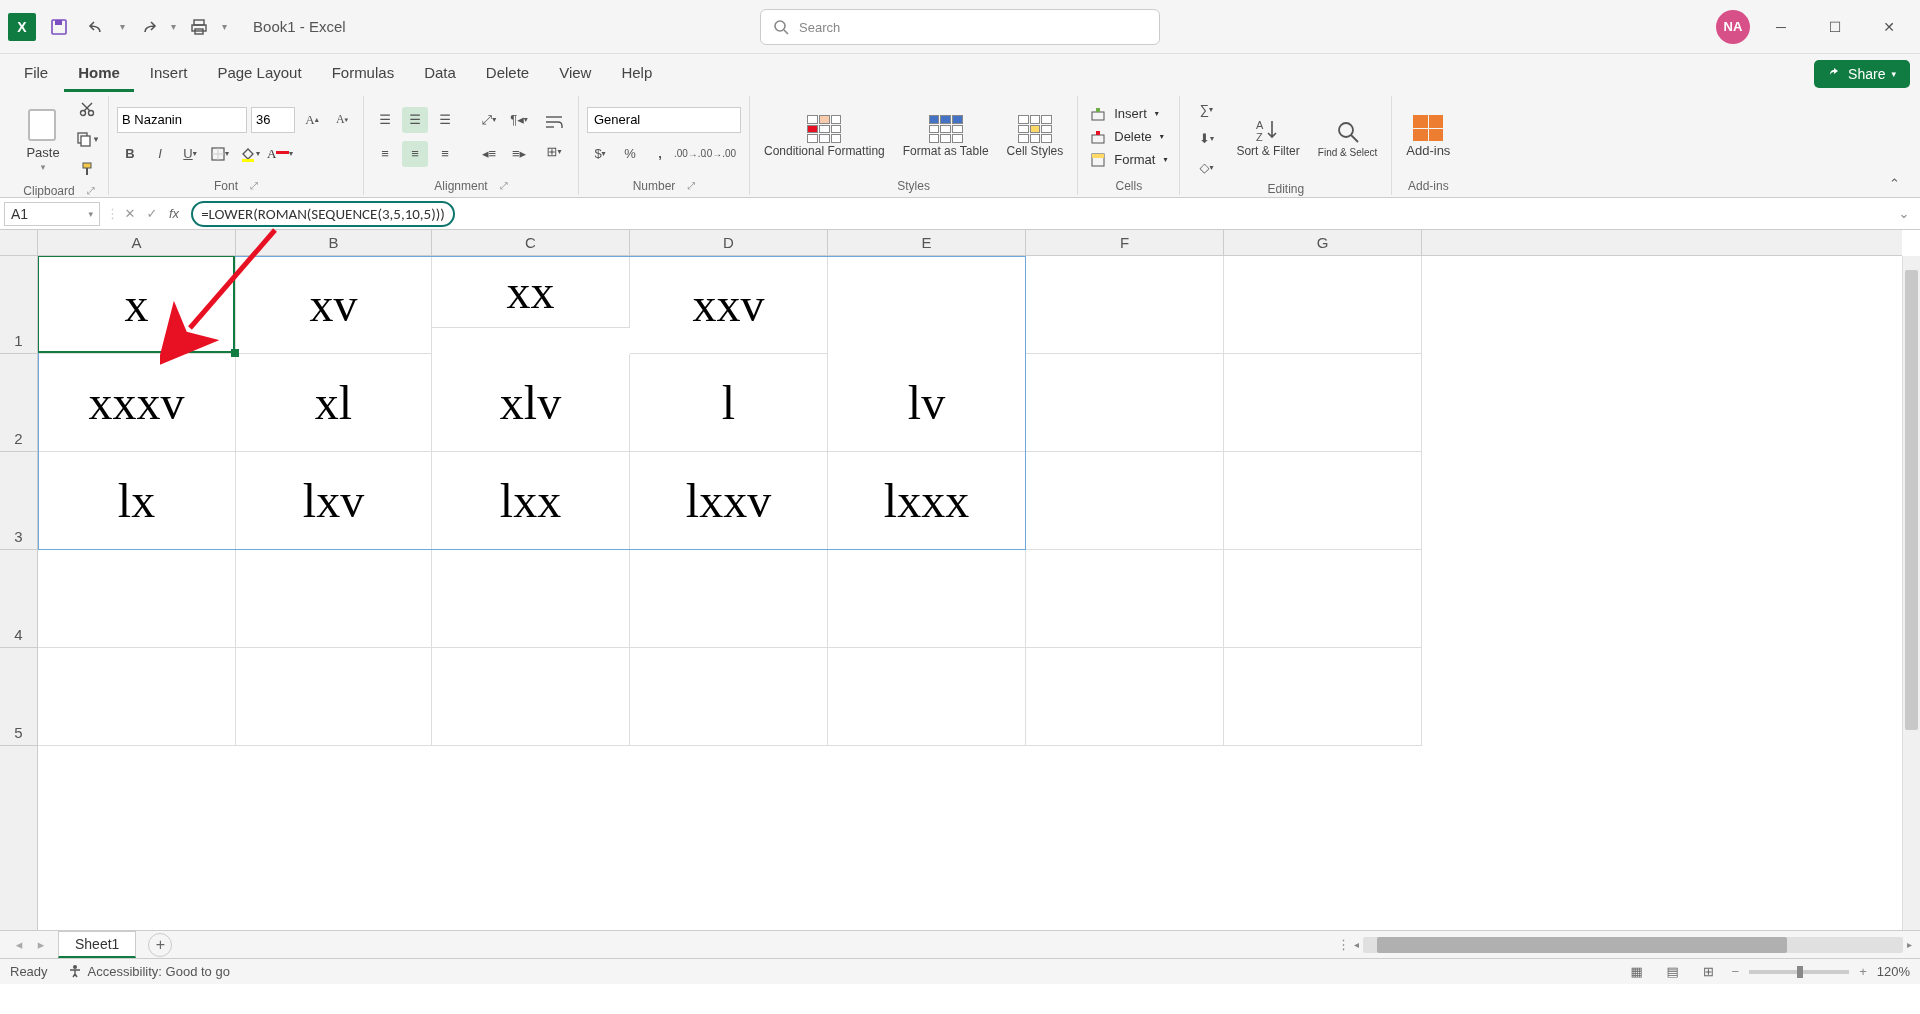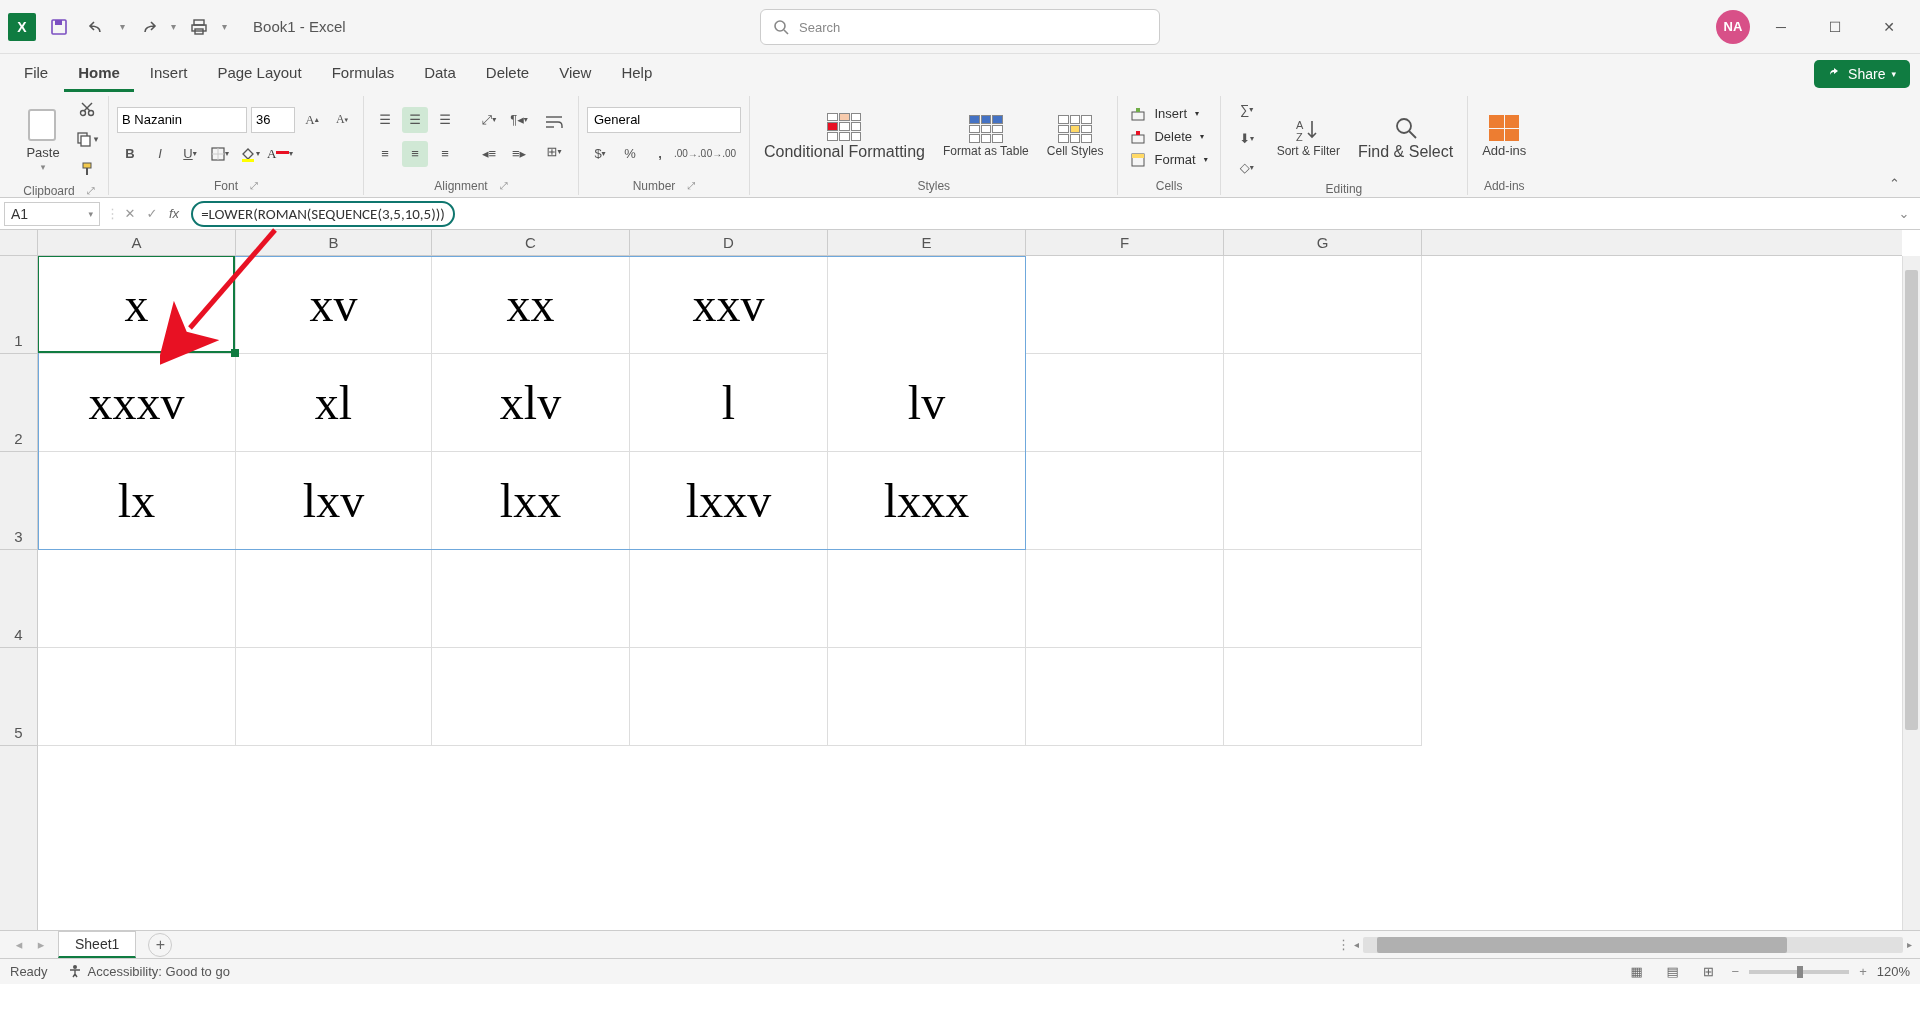--- a/index.html
+++ b/index.html
@@ -313,21 +313,21 @@
             <span></span>
             <span style="background:#f8cbad"></span>
             <span></span>
             <span style="background:#e81123"></span>
             <span></span>
             <span></span>
             <span></span>
             <span></span>
             <span></span>
           </div>
-        <span style="text-align:center;font-size:16px;line-height:1.1">Conditional Formatting</span>
+        <span style="text-align:center;font-size:12px;line-height:1.1">Conditional Formatting</span>
       </div>
       <div class="ribbon-btn-lg">
         <div class="grid-icon accent">
             <span style="background:#4472c4"></span>
             <span style="background:#4472c4"></span>
             <span style="background:#4472c4"></span>
             <span></span>
             <span></span>
             <span></span>
             <span></span>
@@ -403,21 +403,21 @@
             <text x="2" y="24" font-size="11" fill="#555">Z</text>
             <path d="M18 4 L18 20 M14 16 L18 20 L22 16" fill="none" stroke="#555" stroke-width="1.6"></path>
           </svg>
         <span style="text-align:center;font-size:12px;line-height:1.1">Sort &amp; Filter</span>
       </div>
       <div class="ribbon-btn-lg">
         <svg width="26" height="26" viewBox="0 0 26 26">
             <circle cx="11" cy="11" r="7" fill="none" stroke="#555" stroke-width="1.8"></circle>
             <line x1="16" y1="16" x2="23" y2="23" stroke="#555" stroke-width="1.8"></line>
           </svg>
-        <span style="text-align:right;font-size:16px;line-height:1.1">Find &amp; Select</span>
+        <span style="text-align:right;font-size:10px;line-height:1.1">Find &amp; Select</span>
       </div>
     </div>
     <div class="ribbon-group-label">
         <span>Editing</span>
       </div>
   </div>
 
   <div class="ribbon-group" style="border-right:none">
     <div class="ribbon-group-content">
       <div class="ribbon-btn-lg">
@@ -476,21 +476,21 @@
   <div class="row-headers" id="row-headers">
       <div class="row-header" style="height: 98px;">1</div>
       <div class="row-header" style="height: 98px;">2</div>
       <div class="row-header" style="height: 98px;">3</div>
       <div class="row-header" style="height: 98px;">4</div>
       <div class="row-header" style="height: 98px;">5</div>
     </div>
   <div class="cells" id="cells">
       <div class="cell" style="left: 0px; top: 0px; width: 198px; height: 98px;">x</div>
       <div class="cell" style="left: 198px; top: 0px; width: 196px; height: 98px;">xv</div>
-      <div class="cell" style="left: 394px; top: 0px; width: 198px; height: 98px;">xx</div>
+      <div class="cell" style="left: 394px; top: 0px; width: 198px; height: 72px;">xx</div>
       <div class="cell" style="left: 592px; top: 0px; width: 198px; height: 98px;">xxv</div>
       <div class="cell" style="left: 988px; top: 0px; width: 198px; height: 98px;"></div>
       <div class="cell" style="left: 1186px; top: 0px; width: 198px; height: 98px;"></div>
       <div class="cell" style="left: 0px; top: 98px; width: 198px; height: 98px;">xxxv</div>
       <div class="cell" style="left: 198px; top: 98px; width: 196px; height: 98px;">xl</div>
       <div class="cell" style="left: 394px; top: 98px; width: 198px; height: 98px;">xlv</div>
       <div class="cell" style="left: 592px; top: 98px; width: 198px; height: 98px;">l</div>
       <div class="cell" style="left: 790px; top: 98px; width: 198px; height: 98px;">lv</div>
       <div class="cell" style="left: 988px; top: 98px; width: 198px; height: 98px;"></div>
       <div class="cell" style="left: 1186px; top: 98px; width: 198px; height: 98px;"></div>

